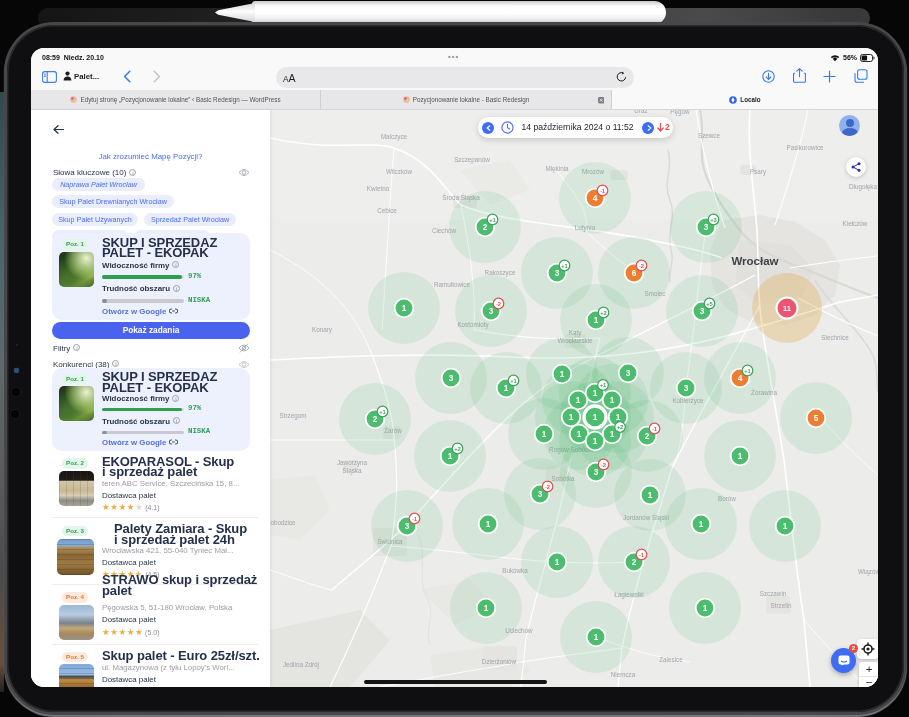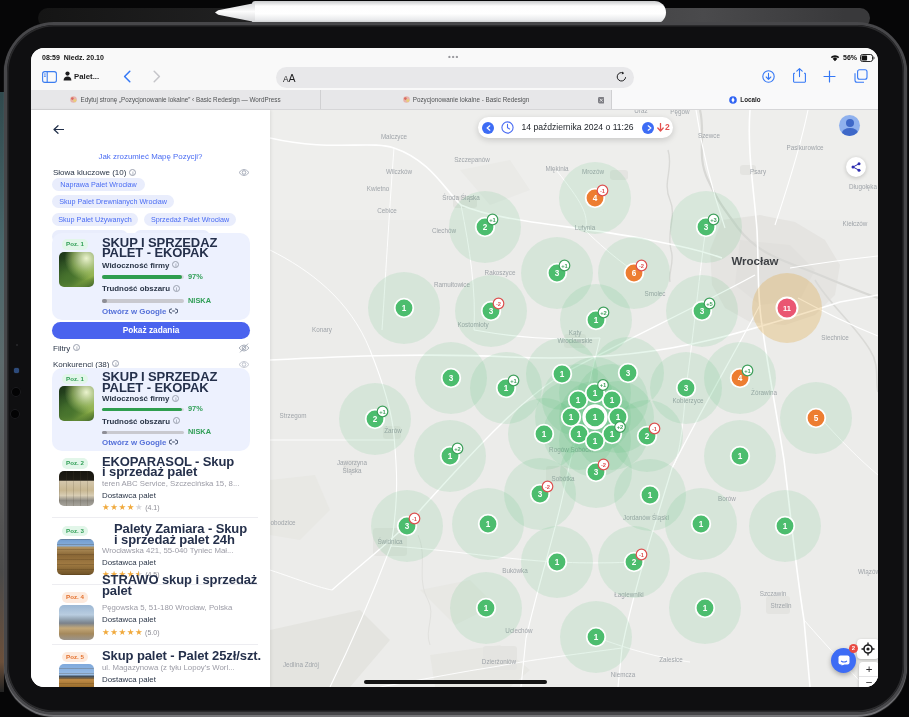--- a/index.html
+++ b/index.html
@@ -56,21 +56,21 @@
   .caddr { position:absolute; left:71px; font-size:7.8px; color:#9b9ba5; white-space:nowrap; }
   .clabel { position:absolute; left:71px; font-size:7.9px; color:#2b3648; font-weight:600; }
   .thumb { position:absolute; left:28px; width:35px; height:35px; border-radius:5px; }
   .stars { position:absolute; left:71px; font-size:8.5px; letter-spacing:0.6px; color:#f0a93c; }
   .stars .off { color:#d8d8dc; }
   .stars .num { font-size:7px; color:#8e8e96; letter-spacing:0; margin-left:2px; }
   .divider { position:absolute; left:21px; width:206px; height:1px; background:#ededf1; }
   .seclabel { position:absolute; left:22px; font-size:8px; font-weight:600; color:#2b3648; }
 
   .pbar { position:absolute; height:3.5px; border-radius:2px; }
-  .ptext { position:absolute; font-size:7.4px; font-weight:700; color:#2f9e55; }
+  .ptext { position:absolute; font-size:7.4px; font-weight:700; color:#2f9e55;font-family:Liberation Mono, monospace; }
 </style>
 </head>
 <body>
   <div id="topband"></div>
   <div id="leftsliver"></div>
   <div id="bottomstrip"></div>
   <div id="pencil"></div>
   <div id="penciltip"></div>
   <div class="abs" style="left:16px;top:344px;width:2px;height:2px;border-radius:50%;background:#2a2a2c;z-index:3;"></div>
   <div class="abs" style="left:14px;top:368px;width:4.5px;height:4.5px;border-radius:50%;background:#2c4a7c;box-shadow:0 0 1px #4a6aa0;z-index:3;"></div>
@@ -169,21 +169,21 @@
 
           <svg class="abs" style="left:22px;top:15px;" width="11" height="9" viewBox="0 0 11 9">
             <path d="M5 0.7 L1 4.5 L5 8.3 M1.3 4.5 H10.5" fill="none" stroke="#22304a" stroke-width="1.2" stroke-linecap="round" stroke-linejoin="round"></path>
           </svg>
           <div class="abs" style="left:0;top:42px;width:239px;text-align:center;font-size:7.9px;color:#4a6cf3;">Jak zrozumieć Mapę Pozycji?</div>
           <div class="seclabel" style="top:58px;font-weight:400;">Słowa kluczowe (10)<span class="info">i</span></div>
           <svg class="abs" style="left:207px;top:58px;" width="12" height="9" viewBox="0 0 12 9">
             <path d="M1 4.5 Q6 -1.5 11 4.5 Q6 10.5 1 4.5 Z" fill="none" stroke="#aab0bc" stroke-width="1"></path>
             <circle cx="6" cy="4.5" r="1.8" fill="none" stroke="#aab0bc" stroke-width="1"></circle>
           </svg>
-          <div class="chip" style="left:21px;top:67.5px;width:93px;">Naprawa Palet Wrocław</div>
+          <div class="chip" style="left:21px;top:67.5px;width:93px;font-style:italic;">Naprawa Palet Wrocław</div>
           <div class="chip" style="left:21px;top:85px;width:122px;">Skup Palet Drewnianych Wrocław</div>
           <div class="chip" style="left:21px;top:102.5px;width:86px;">Skup Palet Używanych</div>
           <div class="chip" style="left:113px;top:102.5px;width:92px;">Sprzedaż Palet Wrocław</div>
           <div class="chip" style="left:21px;top:120px;width:76px;"></div>
           <div class="chip" style="left:103px;top:120px;width:76px;"></div>
 
           <div class="abs" style="left:21px;top:123px;width:198px;height:87px;border-radius:10px;background:#edf1fe;"></div>
           <div class="badge green" style="left:31px;top:129px;">Poz. 1</div>
           <div class="ctitle" style="top:127.5px;width:132px;">SKUP I SPRZEDAZ PALET - EKOPAK</div>
           <div class="thumb" style="top:141.5px;background:
@@ -258,21 +258,21 @@
 
           <div class="badge orange" style="left:31px;top:482px;">Poz. 4</div>
           <div class="ctitle" style="top:465px;width:160px;">STRAWO skup i sprzedaż palet</div>
           <div class="thumb" style="top:495px;background:linear-gradient(180deg,#9db8d4 0%,#b9cde0 28%,#90a0ae 42%,#7a828c 52%,#c3a878 66%,#a5895c 82%,#9a948c 100%);"></div>
           <div class="caddr" style="top:493px;width:156px;overflow:hidden;">Pęgowska 5, 51-180 Wrocław, Polska</div>
           <div class="clabel" style="top:505px;font-weight:400;">Dostawca palet</div>
           <div class="stars" style="top:516.5px;">★★★★★<span class="num">(5.0)</span></div>
           <div class="divider" style="top:533.5px;"></div>
 
           <div class="badge orange" style="left:31px;top:541.5px;">Poz. 5</div>
-          <div class="ctitle" style="top:540.5px;width:160px;">Skup palet - Palet 25zł/szt.</div>
+          <div class="ctitle" style="top:540.5px;width:160px;">Skup palet - Euro 25zł/szt.</div>
           <div class="thumb" style="top:554px;background:repeating-linear-gradient(0deg, rgba(70,45,15,0.22) 0 1px, rgba(0,0,0,0) 1px 5px),linear-gradient(180deg,#7fa9dc 0%,#98bce4 30%,#3f4a55 36%,#c08b45 45%,#8f6527 70%,#b4883e 100%);"></div>
           <div class="caddr" style="top:552.5px;width:156px;overflow:hidden;">ul. Magazynowa (z tyłu Lopoy's Worl...</div>
           <div class="clabel" style="top:564.5px;font-weight:400;">Dostawca palet</div>
         </div>
         <div id="map">
 <svg id="mapsvg" width="608" height="577" viewBox="0 0 608 577" style="position:absolute;left:0;top:0;">
 <rect width="608" height="577" fill="#ececea"></rect>
 <rect x="0" y="0" width="608" height="110" fill="#eeeeec"></rect>
 <path d="M0 520 L90 500 L120 530 L80 577 L0 577 Z" fill="#e4e4e0"></path>
 <path d="M160 545 L230 535 L260 560 L240 577 L165 577 Z" fill="#e7e7e3"></path>
@@ -538,21 +538,21 @@
 
           <div class="abs" style="left:208px;top:7px;width:195px;height:21px;border-radius:11px;background:#fff;box-shadow:0 2px 6px rgba(0,0,0,0.16);z-index:6;"></div>
           <div class="abs" style="left:212px;top:11.5px;width:12px;height:12px;border-radius:50%;background:#3d6cf5;z-index:7;"></div>
           <svg class="abs" style="left:215.5px;top:14.5px;z-index:8;" width="5" height="6" viewBox="0 0 5 6">
             <path d="M3.8 0.8 L1.2 3 L3.8 5.2" fill="none" stroke="#fff" stroke-width="1.2" stroke-linecap="round"></path>
           </svg>
           <svg class="abs" style="left:231px;top:11px;z-index:7;" width="13" height="13" viewBox="0 0 13 13">
             <circle cx="6.5" cy="6.5" r="5.6" fill="none" stroke="#4a6cf3" stroke-width="1.1"></circle>
             <path d="M6.5 3.4 V6.8 L8.6 8" fill="none" stroke="#4a6cf3" stroke-width="1.1" stroke-linecap="round"></path>
           </svg>
-          <div class="abs" style="left:250px;top:11.5px;width:115px;text-align:center;font-size:8.6px;color:#22262b;z-index:7;">14 października 2024 o 11:26</div>
+          <div class="abs" style="left:250px;top:11.5px;width:115px;text-align:center;font-size:8.6px;color:#22262b;z-index:7;">14 października 2024 o 11:52</div>
           <div class="abs" style="left:372px;top:11.5px;width:12px;height:12px;border-radius:50%;background:#3d6cf5;z-index:7;"></div>
           <svg class="abs" style="left:376.5px;top:14.5px;z-index:8;" width="5" height="6" viewBox="0 0 5 6">
             <path d="M1.2 0.8 L3.8 3 L1.2 5.2" fill="none" stroke="#fff" stroke-width="1.2" stroke-linecap="round"></path>
           </svg>
           <svg class="abs" style="left:387px;top:13px;z-index:7;" width="7" height="9" viewBox="0 0 7 9">
             <path d="M3.5 0.5 V7.5 M0.8 5 L3.5 8 L6.2 5" fill="none" stroke="#e4504e" stroke-width="1.3" stroke-linecap="round" stroke-linejoin="round"></path>
           </svg>
           <div class="abs" style="left:395px;top:12px;font-size:8.5px;font-weight:700;color:#e4504e;z-index:7;">2</div>
 
           <div class="abs" style="left:569px;top:5px;width:21px;height:21px;border-radius:50%;background:#8fb1ee;overflow:hidden;z-index:6;">

